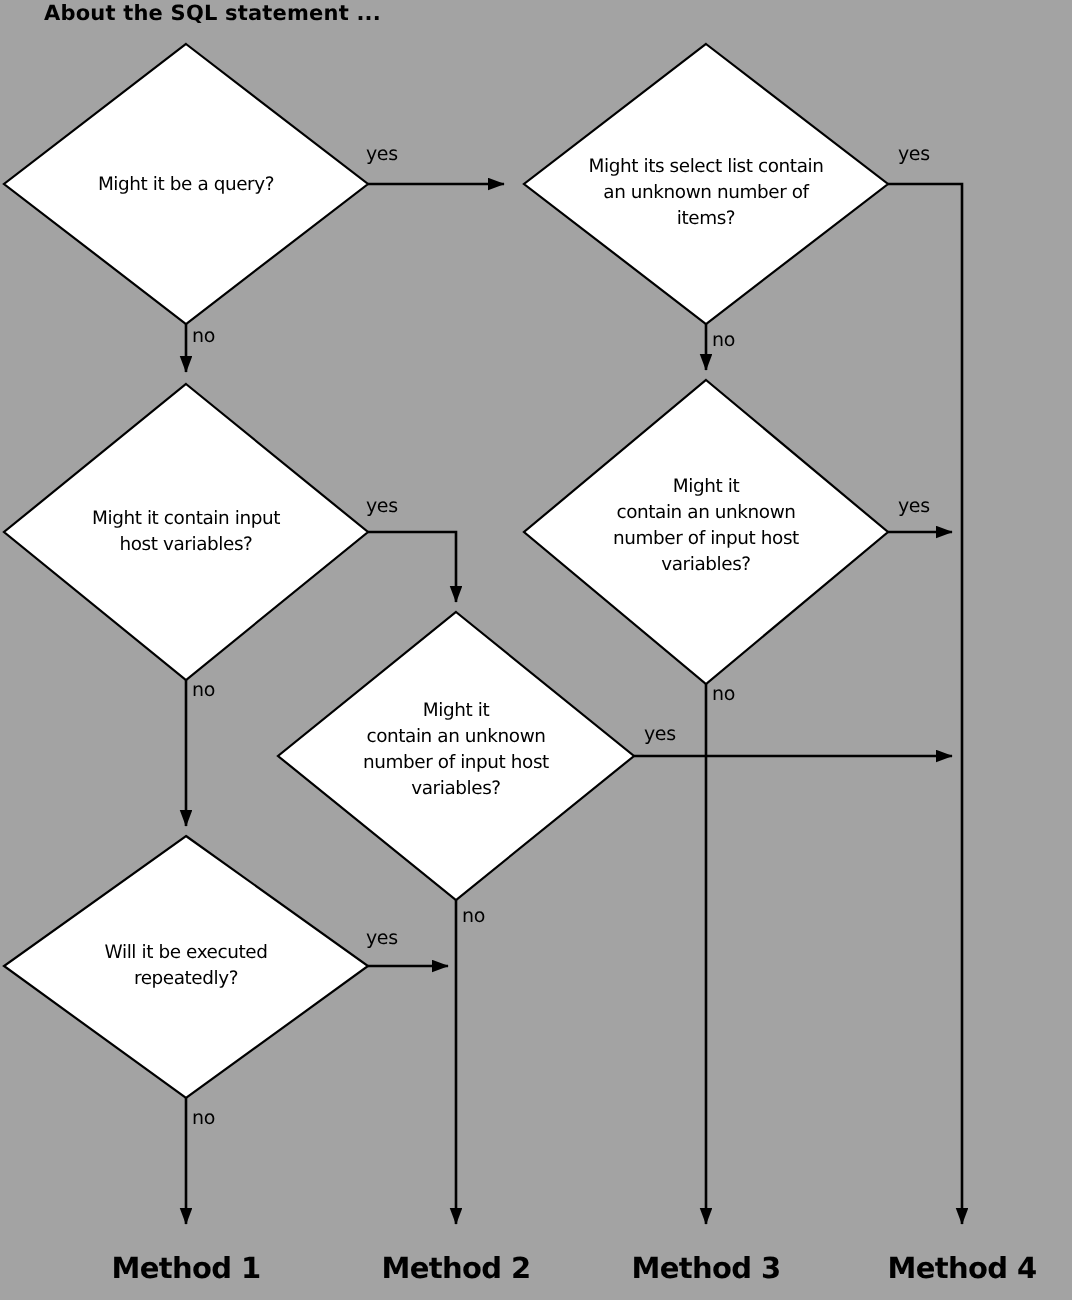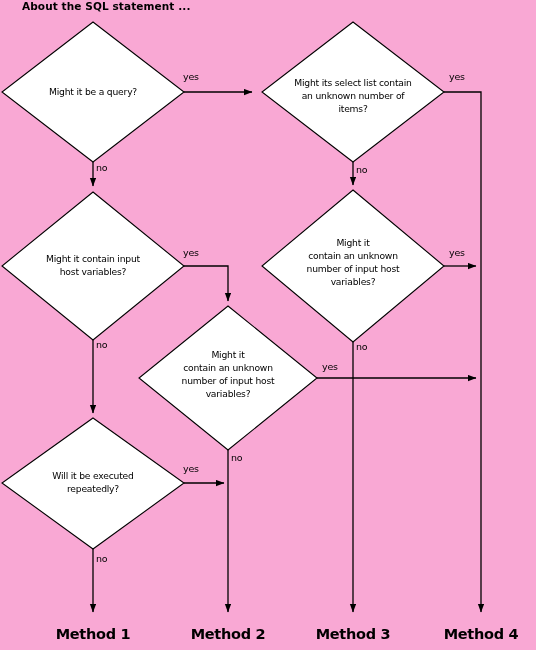--- a/index.html
+++ b/index.html
@@ -10,21 +10,21 @@
   body {
     width: 536px;
     height: 650px;
     font-family: "DejaVu Sans", sans-serif;
     overflow: hidden;
   }
   #chart-root {
     position: relative;
     width: 536px;
     height: 650px;
-    background: #f9a8d4;
+    background: #a3a3a3;
   }
   svg#flow {
     position: absolute;
     left: 0;
     top: 0;
     width: 536px;
     height: 650px;
     display: block;
   }
   .edge {

